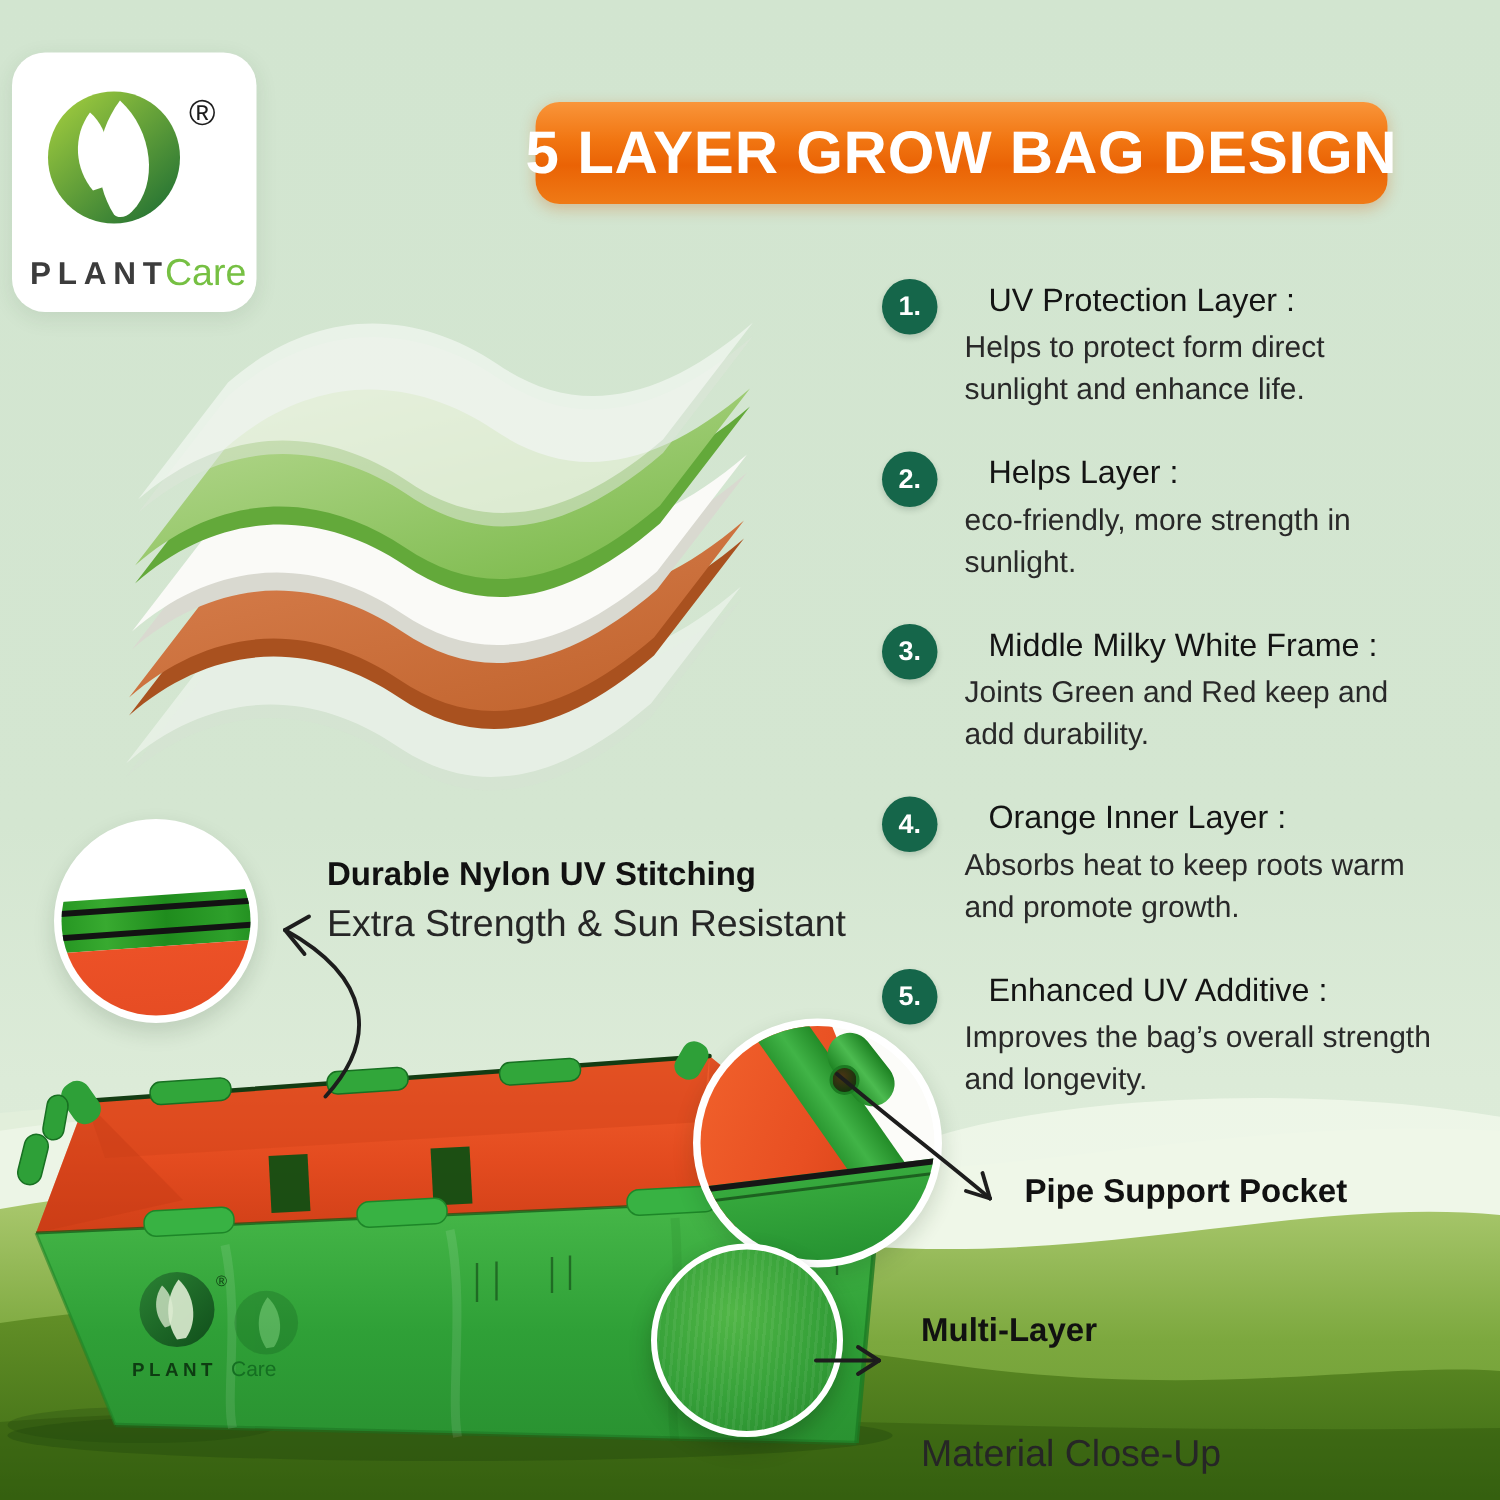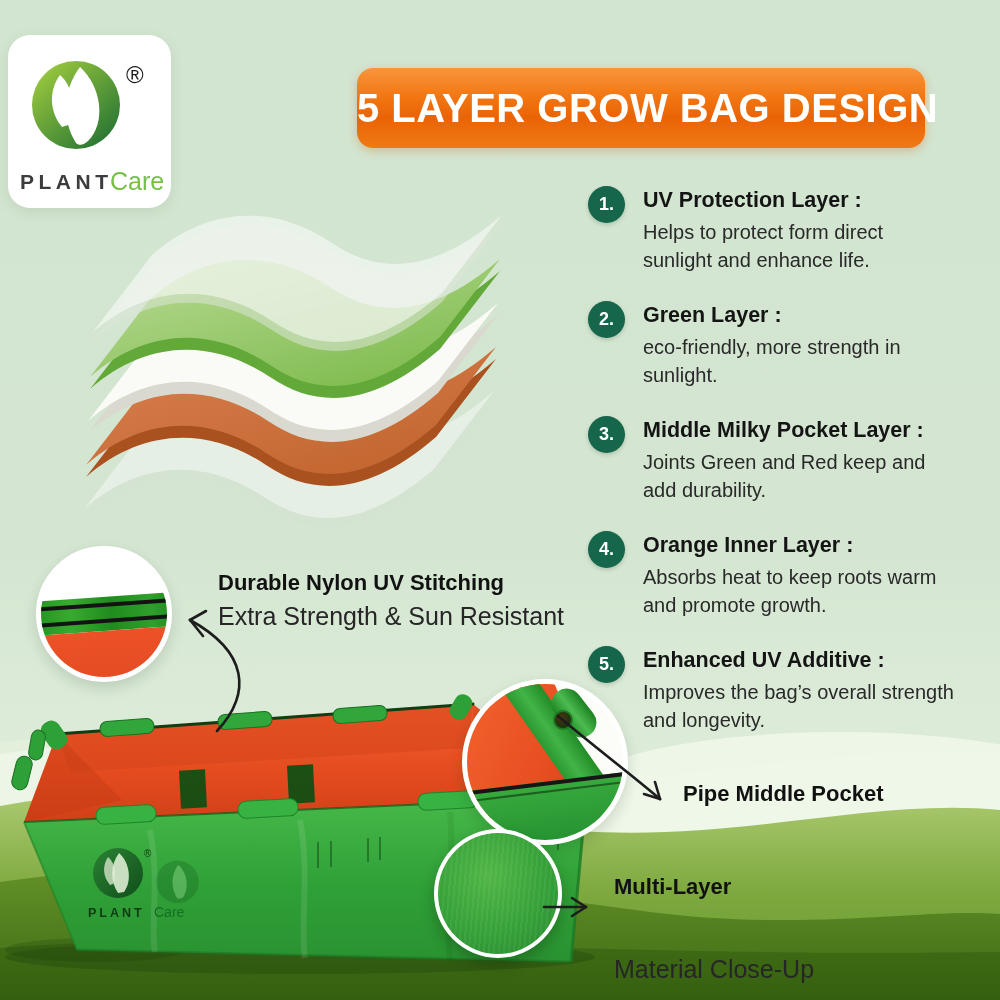--- a/index.html
+++ b/index.html
@@ -6,34 +6,34 @@
   .canvas{
     position:relative;width:1000px;height:1000px;overflow:hidden;
     background:linear-gradient(180deg,#d2e5d0 0%,#d4e6d1 55%,#dcebd8 72%,#dfeedd 100%);
     font-family:"Liberation Sans",sans-serif;
   }
   .abs{position:absolute;}
   
   .logo-card{left:8px;top:35px;width:163px;height:173px;background:#ffffff;border-radius:22px;
     box-shadow:0 4px 14px rgba(40,70,40,.10);}
   
-  .banner{left:357px;top:68px;width:568px;height:80px;border-radius:16px;
+  .banner{left:357px;top:68px;width:568px;height:68px;border-radius:16px;
     background:linear-gradient(180deg,#f9953a 0%,#f17511 38%,#ea6305 62%,#ef7a16 100%);
-    display:flex;align-items:center;justify-content:flex-start;
+    display:flex;align-items:center;justify-content:center;
     box-shadow:0 3px 10px rgba(210,90,10,.30);}
   .banner span{color:#ffffff;font-size:40px;font-weight:700;letter-spacing:.5px;white-space:nowrap;}
   
   .features{left:588px;top:186px;width:390px;height:560px;}
   .feature{position:absolute;left:0;display:flex;align-items:flex-start;}
   .f1{top:0;} .f2{top:115px;} .f3{top:230px;} .f4{top:345px;} .f5{top:460px;}
   .badge{width:37px;height:37px;border-radius:50%;background:#15664a;color:#ffffff;
     font-size:18px;font-weight:700;display:flex;align-items:center;justify-content:center;
     flex:0 0 37px;margin-right:18px;box-shadow:0 2px 4px rgba(0,40,20,.18);}
   .ftext{padding-top:2px;}
-  .ftitle{font-size:21.5px;font-weight:700;color:#141414;margin-bottom:5px;white-space:nowrap;}
+  .ftitle{font-size:21.5px;font-weight:400;color:#141414;margin-bottom:5px;white-space:nowrap;margin-left:16px;}
   .fdesc{font-size:20px;line-height:28px;color:#292929;width:312px;}
   
   .co-title{font-size:22px;font-weight:700;color:#111111;white-space:nowrap;text-align:right;}
   .co-sub{font-size:25px;color:#262626;white-space:nowrap;}
   .stitch-title{left:218px;top:570px;}
   .stitch-sub{left:218px;top:602px;}
   .pipe-title{left:683px;top:781px;}
   .pipe-sub{left:684px;top:814px;}
   .multi-title{left:614px;top:874px;}
   .multi-sub{left:614px;top:955px;}
@@ -223,28 +223,28 @@
     <div class="feature f1">
       <div class="badge">1.</div>
       <div class="ftext">
         <div class="ftitle">UV Protection Layer :</div>
         <div class="fdesc">Helps to protect form direct sunlight and enhance life.</div>
       </div>
     </div>
     <div class="feature f2">
       <div class="badge">2.</div>
       <div class="ftext">
-        <div class="ftitle">Green Layer :</div>
+        <div class="ftitle">Helps Layer :</div>
         <div class="fdesc">eco-friendly, more strength in sunlight.</div>
       </div>
     </div>
     <div class="feature f3">
       <div class="badge">3.</div>
       <div class="ftext">
-        <div class="ftitle">Middle Milky Pocket Layer  :</div>
+        <div class="ftitle">Middle Milky White Frame  :</div>
         <div class="fdesc">Joints Green and Red keep and add durability.</div>
       </div>
     </div>
     <div class="feature f4">
       <div class="badge">4.</div>
       <div class="ftext">
         <div class="ftitle">Orange Inner Layer :</div>
         <div class="fdesc">Absorbs heat to keep roots warm and promote growth.</div>
       </div>
     </div>
@@ -292,17 +292,17 @@
       <g>
         <path d="M 544,907 L 586,907"></path>
         <path d="M 586,907 L 572,898"></path>
           <path d="M 586,907 L 572,916"></path>
       </g>
     </g>
   </svg>
 
   <div class="abs co-title stitch-title">Durable Nylon UV Stitching</div>
   <div class="abs co-sub stitch-sub">Extra Strength &amp; Sun Resistant</div>
-  <div class="abs co-title pipe-title">Pipe Middle Pocket</div>
+  <div class="abs co-title pipe-title">Pipe Support Pocket</div>
   <div class="abs co-title multi-title">Multi-Layer</div>
   <div class="abs co-sub multi-sub">Material Close-Up</div>
 
 </div>
 
 </body></html>

